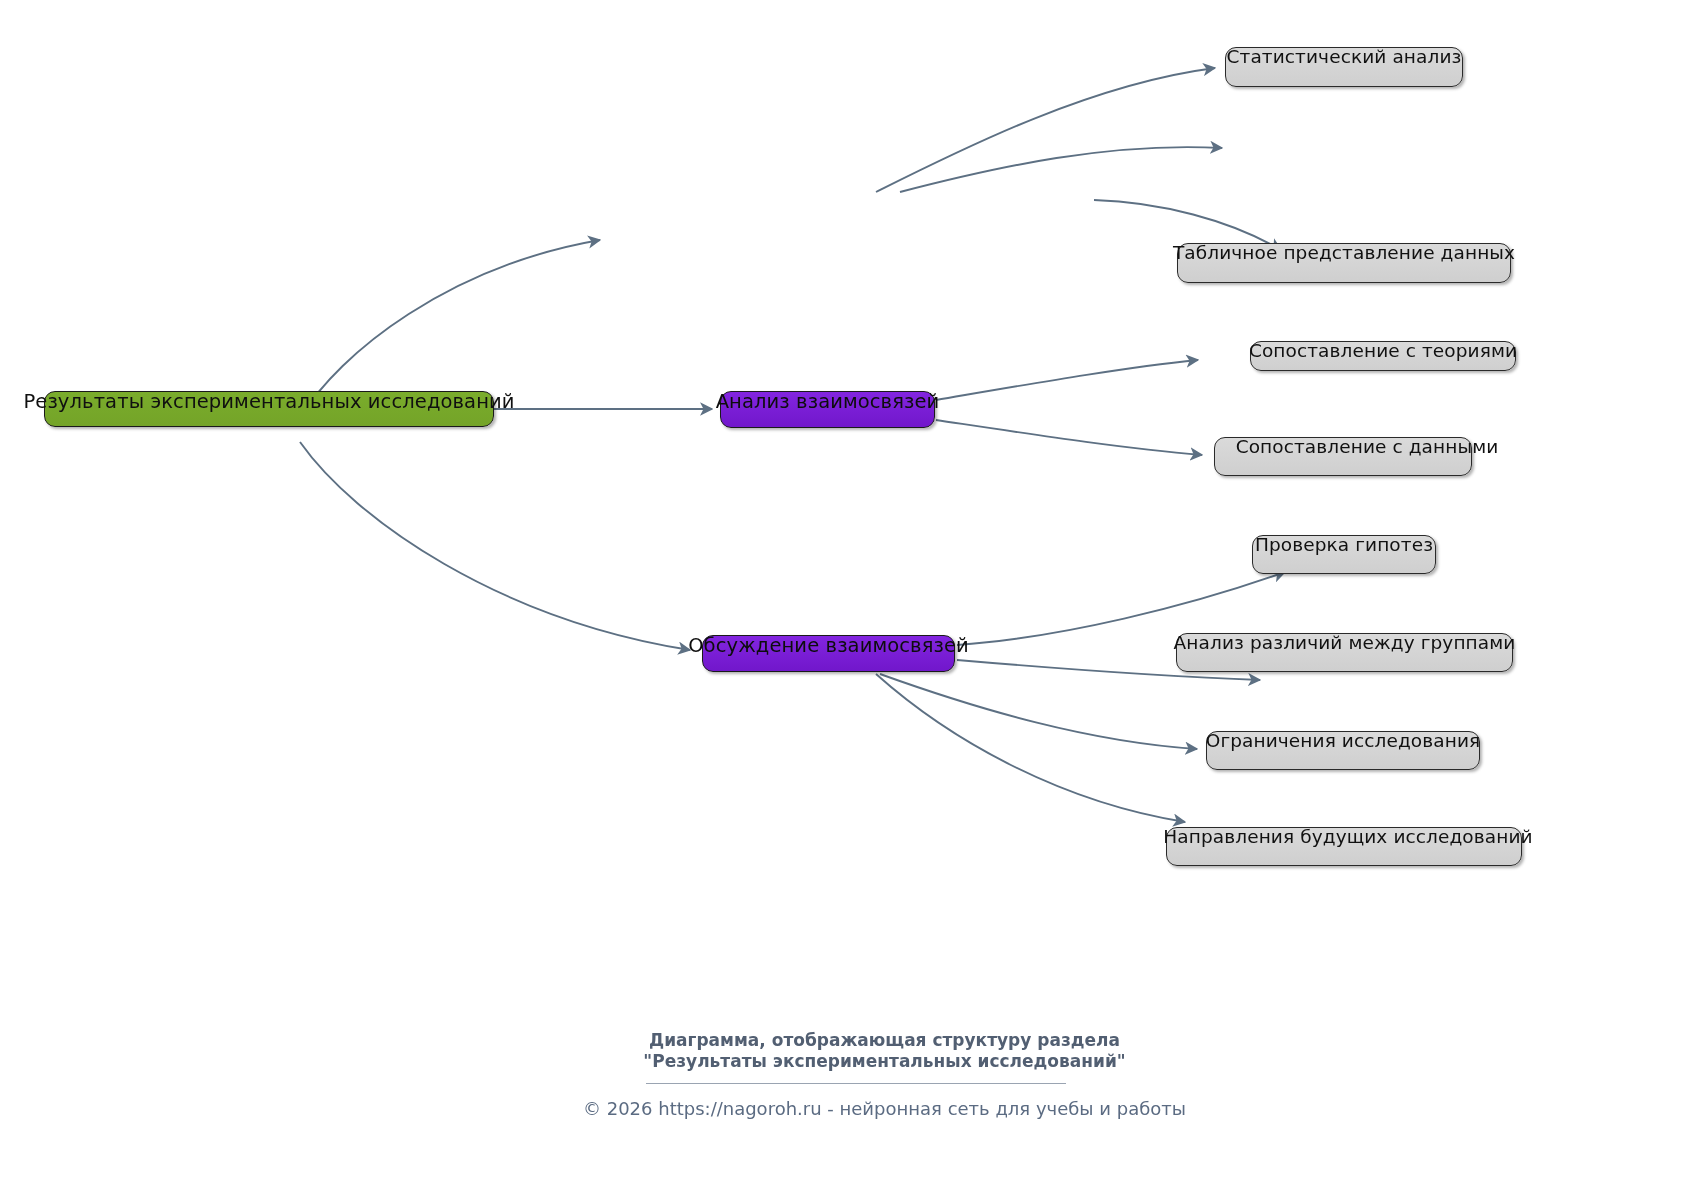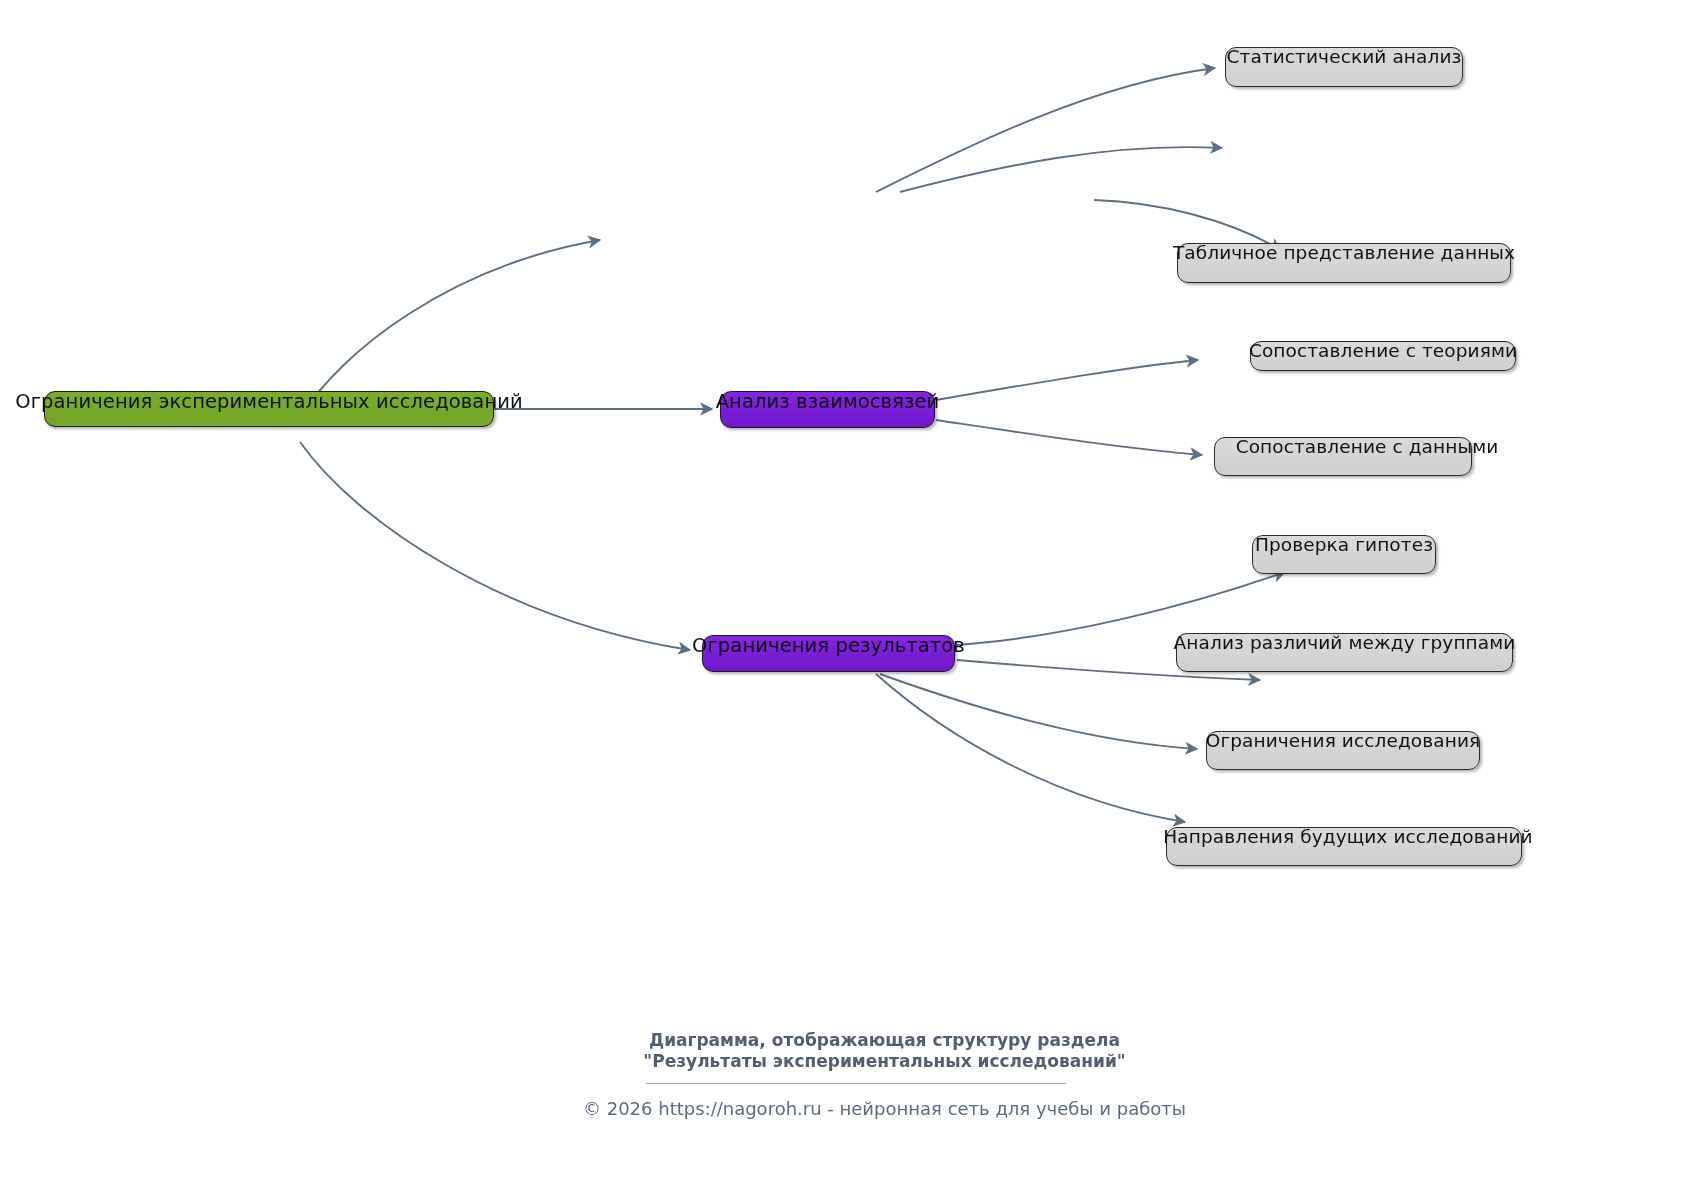--- a/index.html
+++ b/index.html
@@ -123,21 +123,21 @@
     <path d="M 957,645 C 1060,638 1190,606 1285,572" fill="none" stroke="#5d7083" stroke-width="1.9" marker-end="url(#arrow)"></path>
 
     <path d="M 957,660 C 1050,668 1150,676 1260,680" fill="none" stroke="#5d7083" stroke-width="1.9" marker-end="url(#arrow)"></path>
 
     <path d="M 880,674 C 980,710 1090,742 1197,749" fill="none" stroke="#5d7083" stroke-width="1.9" marker-end="url(#arrow)"></path>
 
     <path d="M 876,674 C 950,740 1060,802 1185,822" fill="none" stroke="#5d7083" stroke-width="1.9" marker-end="url(#arrow)"></path>
   </svg>
 
   <div class="node root" style="left:44px; top:391px; width:450px; height:36px;">
-    <span class="node-label">Ограничения экспериментальных исследований</span>
+    <span class="node-label">Результаты экспериментальных исследований</span>
   </div>
 
 
   <div class="node leaf" style="left:1225px; top:47px; width:238px; height:40px;">
     <span class="node-label">Статистический анализ</span>
   </div>
 
 
   <div class="node leaf" style="left:1177px; top:243px; width:334px; height:40px;">
     <span class="node-label">Табличное представление данных</span>
@@ -149,21 +149,21 @@
 
   <div class="node leaf" style="left:1210px; top:341px; width:266px; height:30px;margin-left:40px;">
     <span class="node-label">Сопоставление с теориями</span>
   </div>
 
   <div class="node leaf" style="left:1214px; top:437px; width:258px; height:39px;padding-left:48px;">
     <span class="node-label">Сопоставление с данными</span>
   </div>
 
   <div class="node branch" style="left:702px; top:635px; width:253px; height:37px;">
-    <span class="node-label">Ограничения результатов</span>
+    <span class="node-label">Обсуждение взаимосвязей</span>
   </div>
 
   <div class="node leaf" style="left:1252px; top:535px; width:184px; height:39px;">
     <span class="node-label">Проверка гипотез</span>
   </div>
 
   <div class="node leaf" style="left:1176px; top:633px; width:337px; height:39px;">
     <span class="node-label">Анализ различий между группами</span>
   </div>
 

